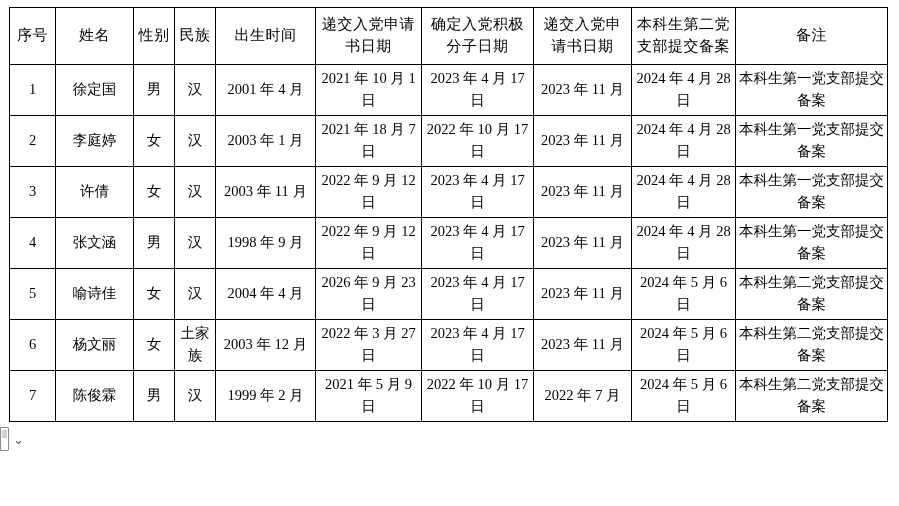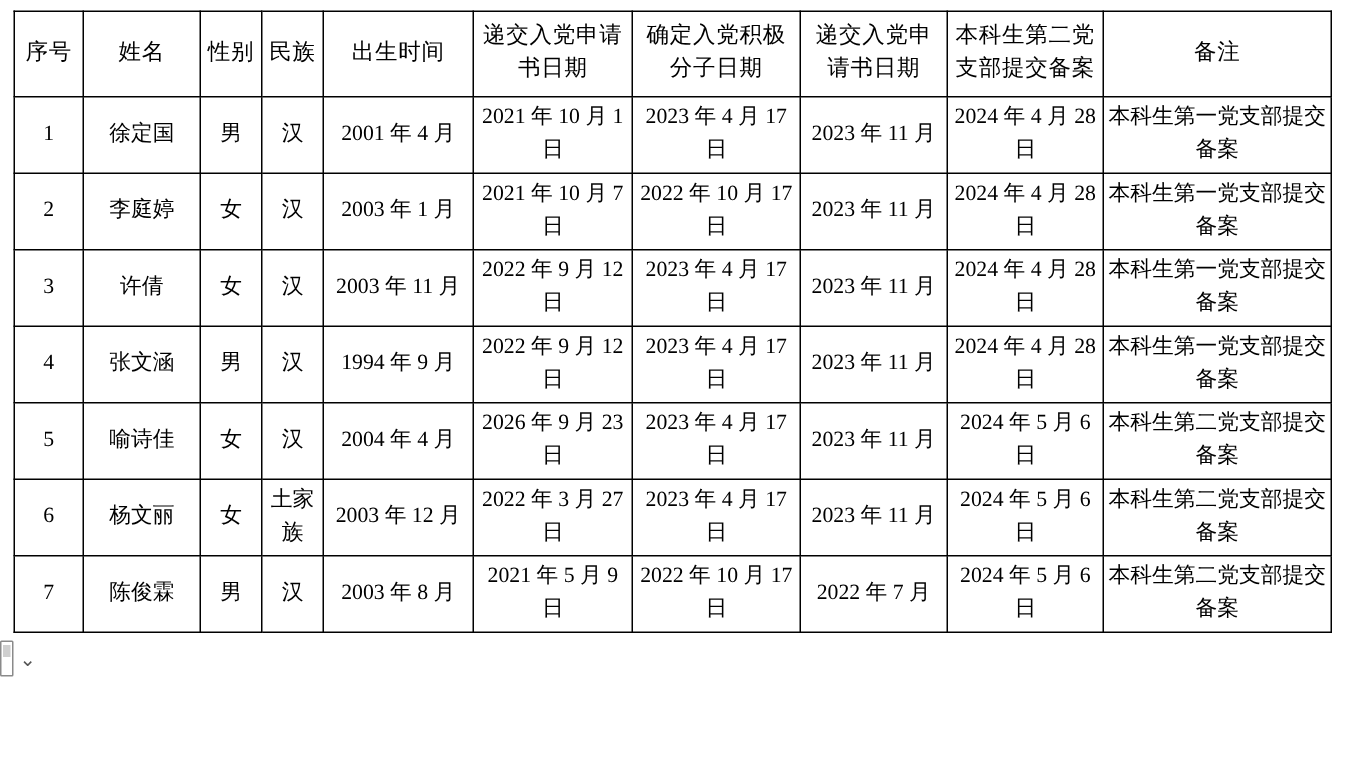--- a/index.html
+++ b/index.html
@@ -147,21 +147,21 @@
         <td>2023 年 11 月</td>
         <td>2024 年 4 月 28 日</td>
         <td class="cell-remark">本科生第一党支部提交备案</td>
       </tr>
       <tr class="body-row">
         <td>2</td>
         <td>李庭婷</td>
         <td>女</td>
         <td>汉</td>
         <td>2003 年 1 月</td>
-        <td>2021 年 10 月 7 日</td>
+        <td>2021 年 18 月 7 日</td>
         <td>2022 年 10 月 17 日</td>
         <td>2023 年 11 月</td>
         <td>2024 年 4 月 28 日</td>
         <td class="cell-remark">本科生第一党支部提交备案</td>
       </tr>
       <tr class="body-row">
         <td>3</td>
         <td>许倩</td>
         <td>女</td>
         <td>汉</td>
@@ -170,21 +170,21 @@
         <td>2023 年 4 月 17 日</td>
         <td>2023 年 11 月</td>
         <td>2024 年 4 月 28 日</td>
         <td class="cell-remark">本科生第一党支部提交备案</td>
       </tr>
       <tr class="body-row">
         <td>4</td>
         <td>张文涵</td>
         <td>男</td>
         <td>汉</td>
-        <td>1994 年 9 月</td>
+        <td>1998 年 9 月</td>
         <td>2022 年 9 月 12 日</td>
         <td>2023 年 4 月 17 日</td>
         <td>2023 年 11 月</td>
         <td>2024 年 4 月 28 日</td>
         <td class="cell-remark">本科生第一党支部提交备案</td>
       </tr>
       <tr class="body-row">
         <td>5</td>
         <td>喻诗佳</td>
         <td>女</td>
@@ -206,21 +206,21 @@
         <td>2023 年 4 月 17 日</td>
         <td>2023 年 11 月</td>
         <td>2024 年 5 月 6 日</td>
         <td class="cell-remark">本科生第二党支部提交备案</td>
       </tr>
       <tr class="body-row">
         <td>7</td>
         <td>陈俊霖</td>
         <td>男</td>
         <td>汉</td>
-        <td>2003 年 8 月</td>
+        <td>1999 年 2 月</td>
         <td>2021 年 5 月 9 日</td>
         <td>2022 年 10 月 17 日</td>
         <td>2022 年 7 月</td>
         <td>2024 年 5 月 6 日</td>
         <td class="cell-remark">本科生第二党支部提交备案</td>
       </tr>
     </tbody>
   </table>
 
   <div id="scroll-widget">

